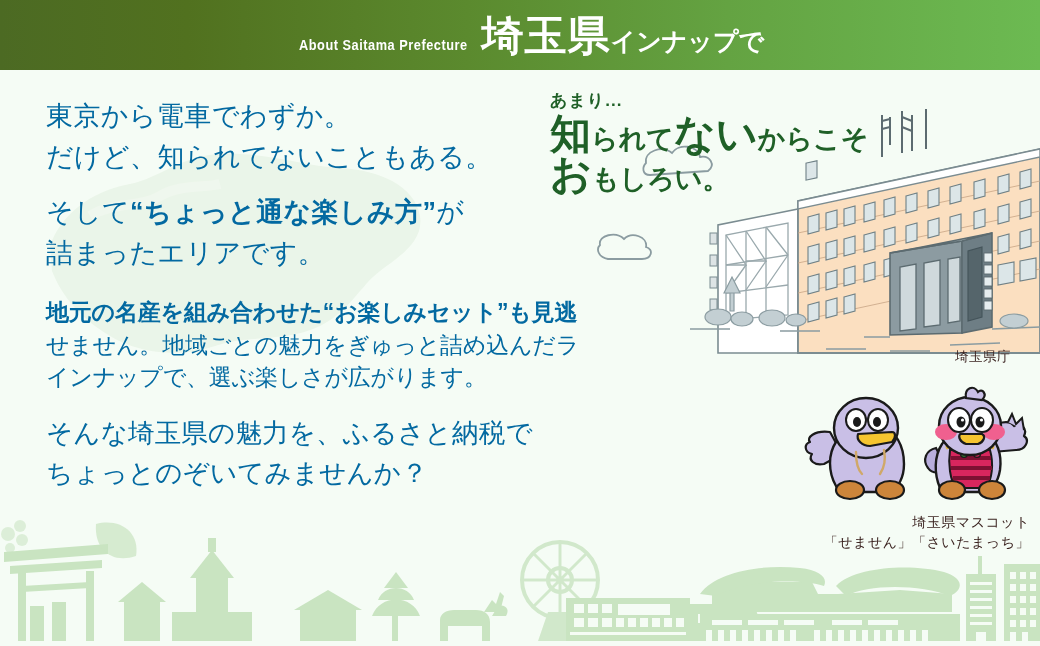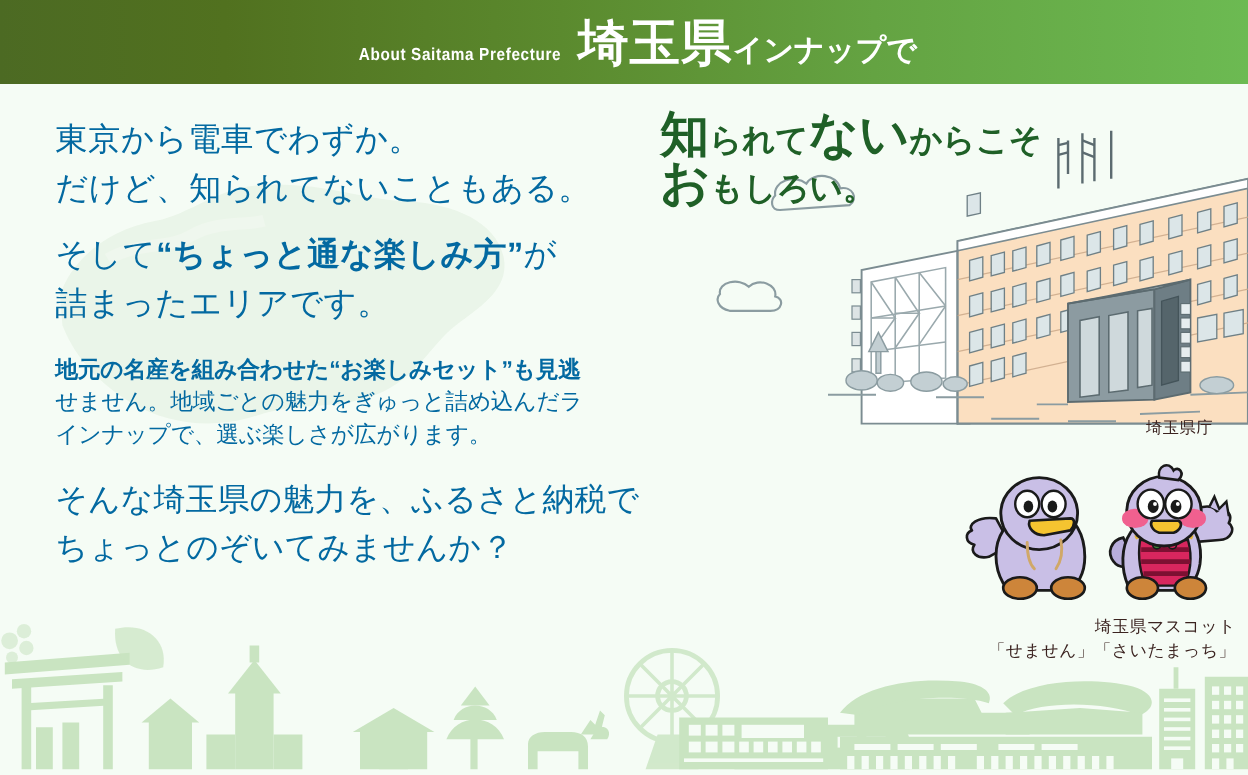--- a/index.html
+++ b/index.html
@@ -37,21 +37,21 @@
 
   
   .left-col{
     position:absolute;left:46px;top:96px;width:500px;
     color:#0369a1;
   }
   .para{margin:0 0 0 0;}
   .para .ln{display:block;white-space:nowrap;}
   .p1{font-size:27px;line-height:1.52;letter-spacing:.4px;margin-bottom:14px;}
   .p2{font-size:27px;line-height:1.52;letter-spacing:.4px;margin-bottom:22px;}
-  .p3{font-size:19px;line-height:1.42;letter-spacing:-.2px;margin-bottom:20px;}
+  .p3{font-size:23px;line-height:1.42;letter-spacing:-.2px;margin-bottom:20px;}
   .p4{font-size:26.5px;line-height:1.5;letter-spacing:.2px;}
   .bold{font-weight:bold;}
   .p3 .ln{white-space:nowrap;}
 
   
   .headline{position:absolute;left:550px;top:92px;color:#1f6027;z-index:6;}
   .hl-amari{font-size:17px;font-weight:bold;line-height:1;margin-bottom:5px;letter-spacing:1px;}
   .hl-row{line-height:1.02;white-space:nowrap;font-weight:bold;}
   .hl-xl{font-size:41px;}
   .hl-md{font-size:27px;}
@@ -414,20 +414,21 @@
       <g fill="none" stroke="#8b9ca1" stroke-width="1.8">
         <path d="M56 58 C54 46 72 40 82 48 C88 38 108 40 110 52 C120 50 126 60 118 66 L60 70 C52 70 52 62 56 58 Z"></path>
         <path d="M10 140 C8 130 26 126 34 134 C42 126 58 132 56 142 C64 144 62 154 52 154 L18 154 C8 152 6 144 10 140 Z"></path>
       </g>
     </g>
   </svg>
 
   <div class="bldg-caption">埼玉県庁</div>
 
   <div class="headline">
+    <div class="hl-amari">あまり...</div>
     <div class="hl-row hl-row1">
       <span class="hl-xl">知</span><span class="hl-md">られて</span><span class="hl-xl">ない</span><span class="hl-md">からこそ</span>
     </div>
     <div class="hl-row">
       <span class="hl-xl">お</span><span class="hl-md">もしろい。</span>
     </div>
   </div>
 
   <svg class="mascot-wrap" viewBox="0 0 230 130" aria-hidden="true">
 

